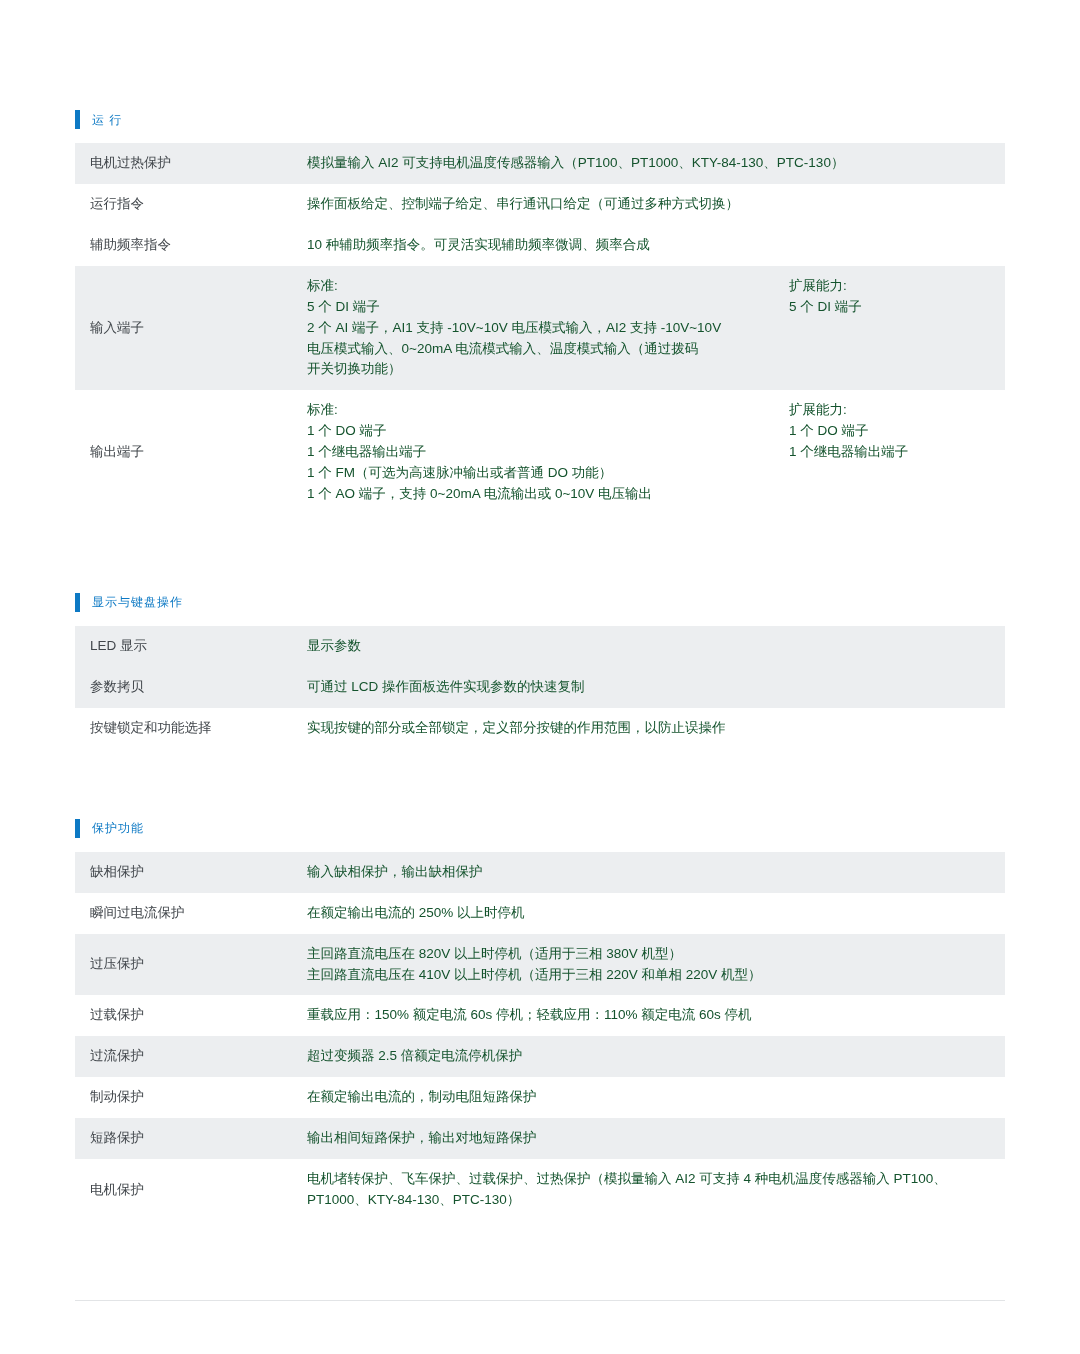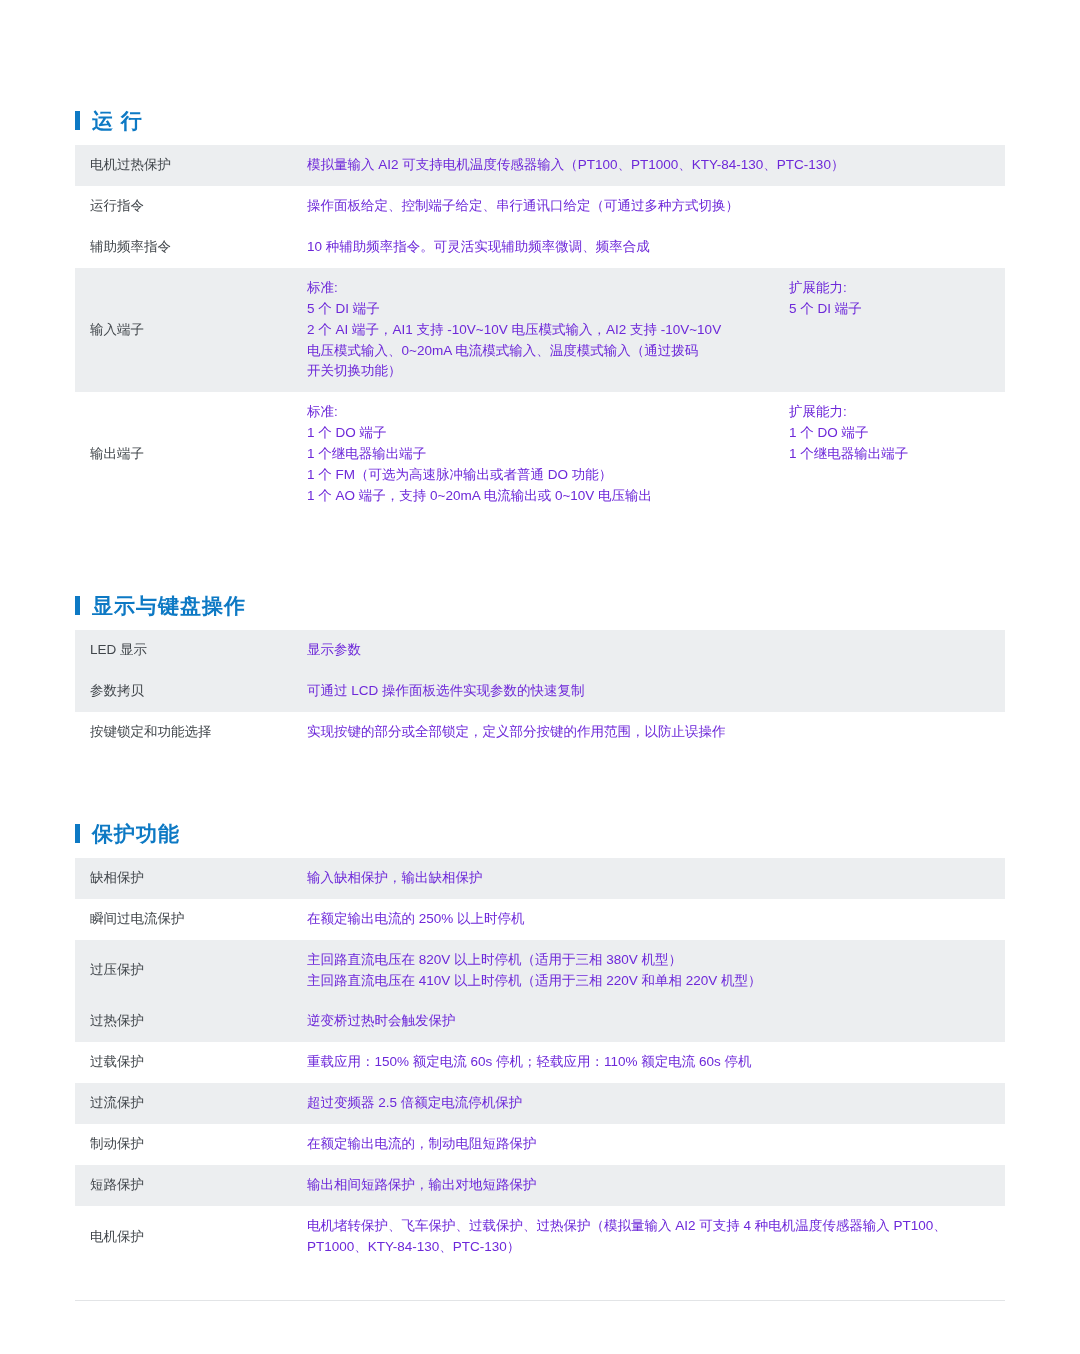--- a/index.html
+++ b/index.html
@@ -27,40 +27,40 @@
     margin:0 0 14px 0;
   }
   .sec-bar{
     width:5px;
     height:19px;
     background:#0d79c4;
     display:block;
     flex:0 0 auto;
   }
   .sec-title{
-    font-size:21px;
+    font-size:12px;
     color:#0d79c4;
-    font-weight:bold;
+    font-weight:normal;
     letter-spacing:1px;
     line-height:1;
   }
   
   table{
     width:100%;
     border-collapse:collapse;
     table-layout:fixed;
     font-size:13.5px;
   }
   table tr.odd td{background:#eceef0;}
   table tr.even td{background:#ffffff;}
   td{
     padding:10px 12px;
     vertical-align:top;
     line-height:1.55;
-    color:#6d28d9;
+    color:#14532d;
     border:0;
   }
   td.k{
     width:218px;
     color:#41464b;
     padding-left:15px;
   }
   td.v{padding-left:14px;}
   td.mid{vertical-align:middle;}
   .colk{width:218px;}
@@ -189,24 +189,20 @@
           </tr>
           <tr class="even">
             <td class="k mid">瞬间过电流保护</td>
             <td class="v mid nowrap-pre">在额定输出电流的 250% 以上时停机</td>
           </tr>
           <tr class="odd">
             <td class="k mid">过压保护</td>
             <td class="v mid nowrap-pre">主回路直流电压在 820V 以上时停机（适用于三相 380V 机型）
 主回路直流电压在 410V 以上时停机（适用于三相 220V 和单相 220V 机型）</td>
           </tr>
-          <tr class="odd">
-            <td class="k mid">过热保护</td>
-            <td class="v mid nowrap-pre">逆变桥过热时会触发保护</td>
-          </tr>
           <tr class="even">
             <td class="k mid">过载保护</td>
             <td class="v mid nowrap-pre">重载应用：150% 额定电流 60s 停机；轻载应用：110% 额定电流 60s 停机</td>
           </tr>
           <tr class="odd">
             <td class="k mid">过流保护</td>
             <td class="v mid nowrap-pre">超过变频器 2.5 倍额定电流停机保护</td>
           </tr>
           <tr class="even">
             <td class="k mid">制动保护</td>

